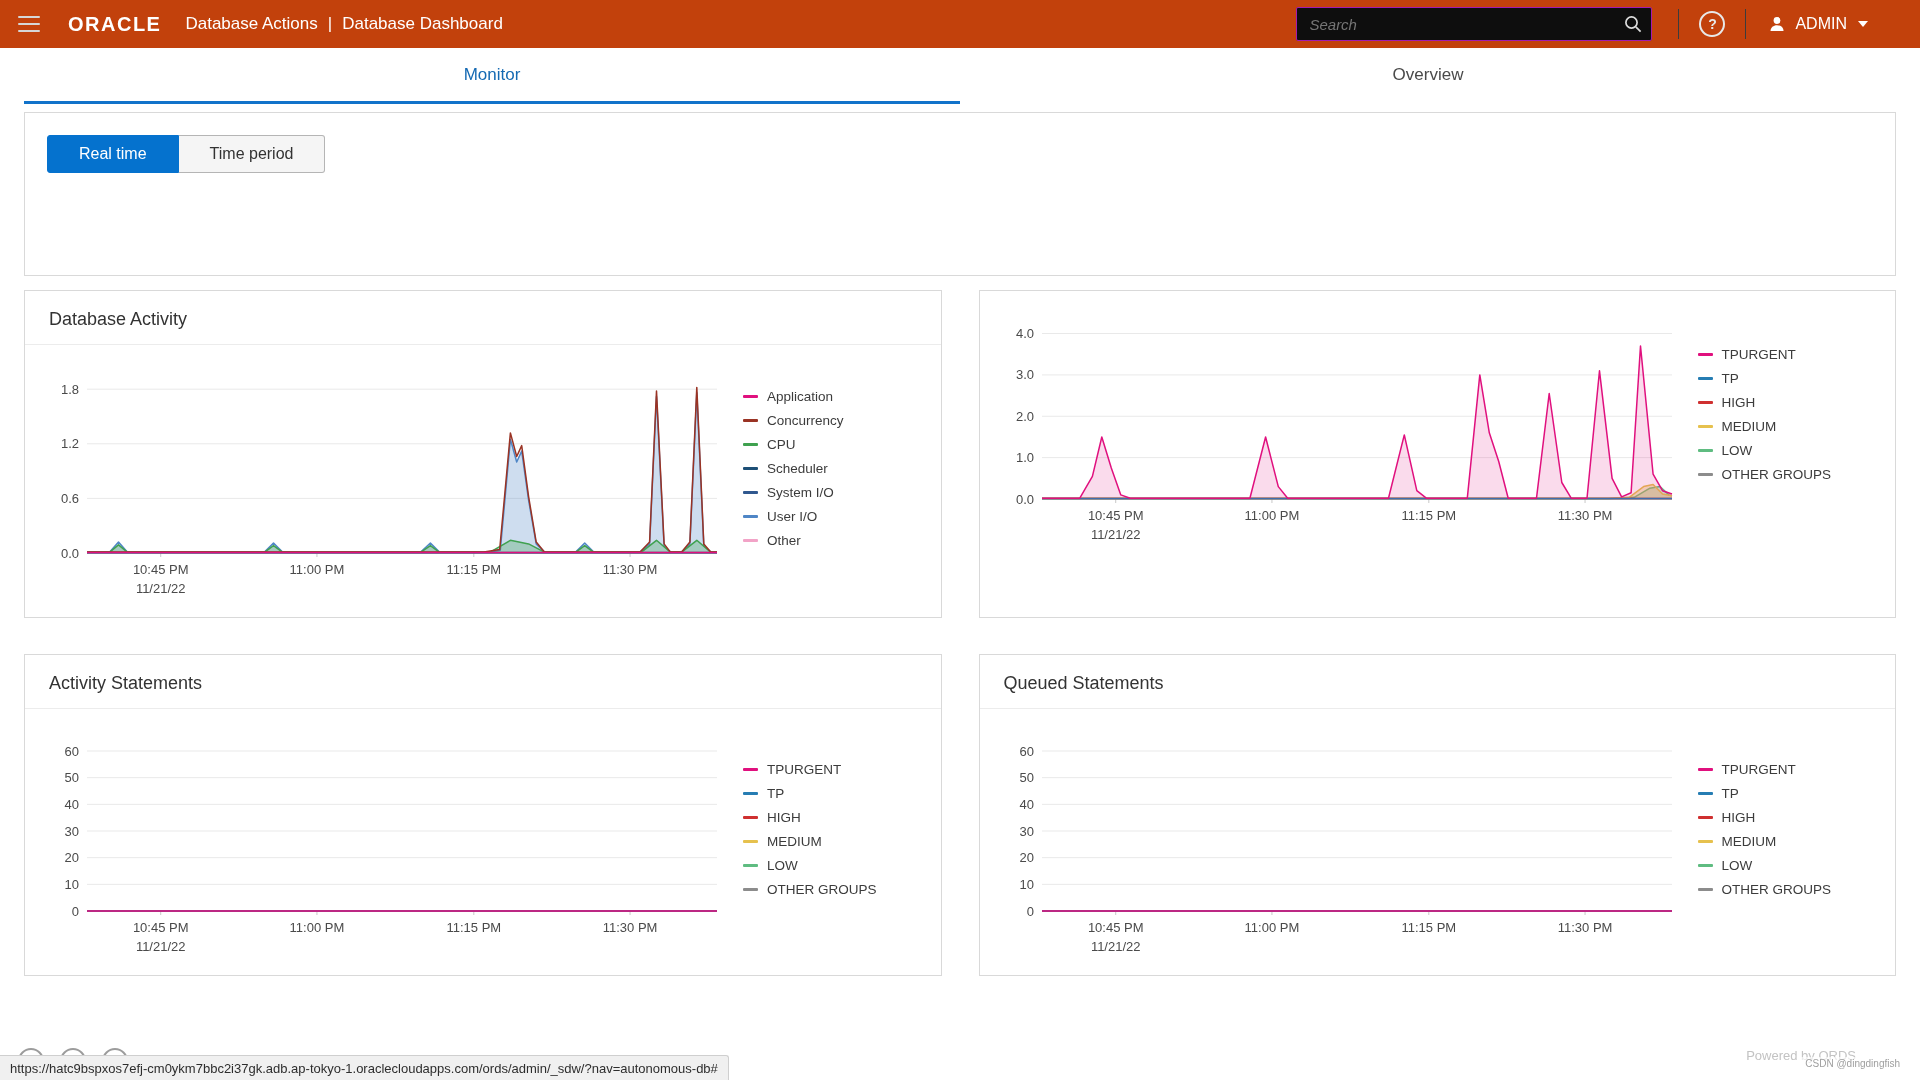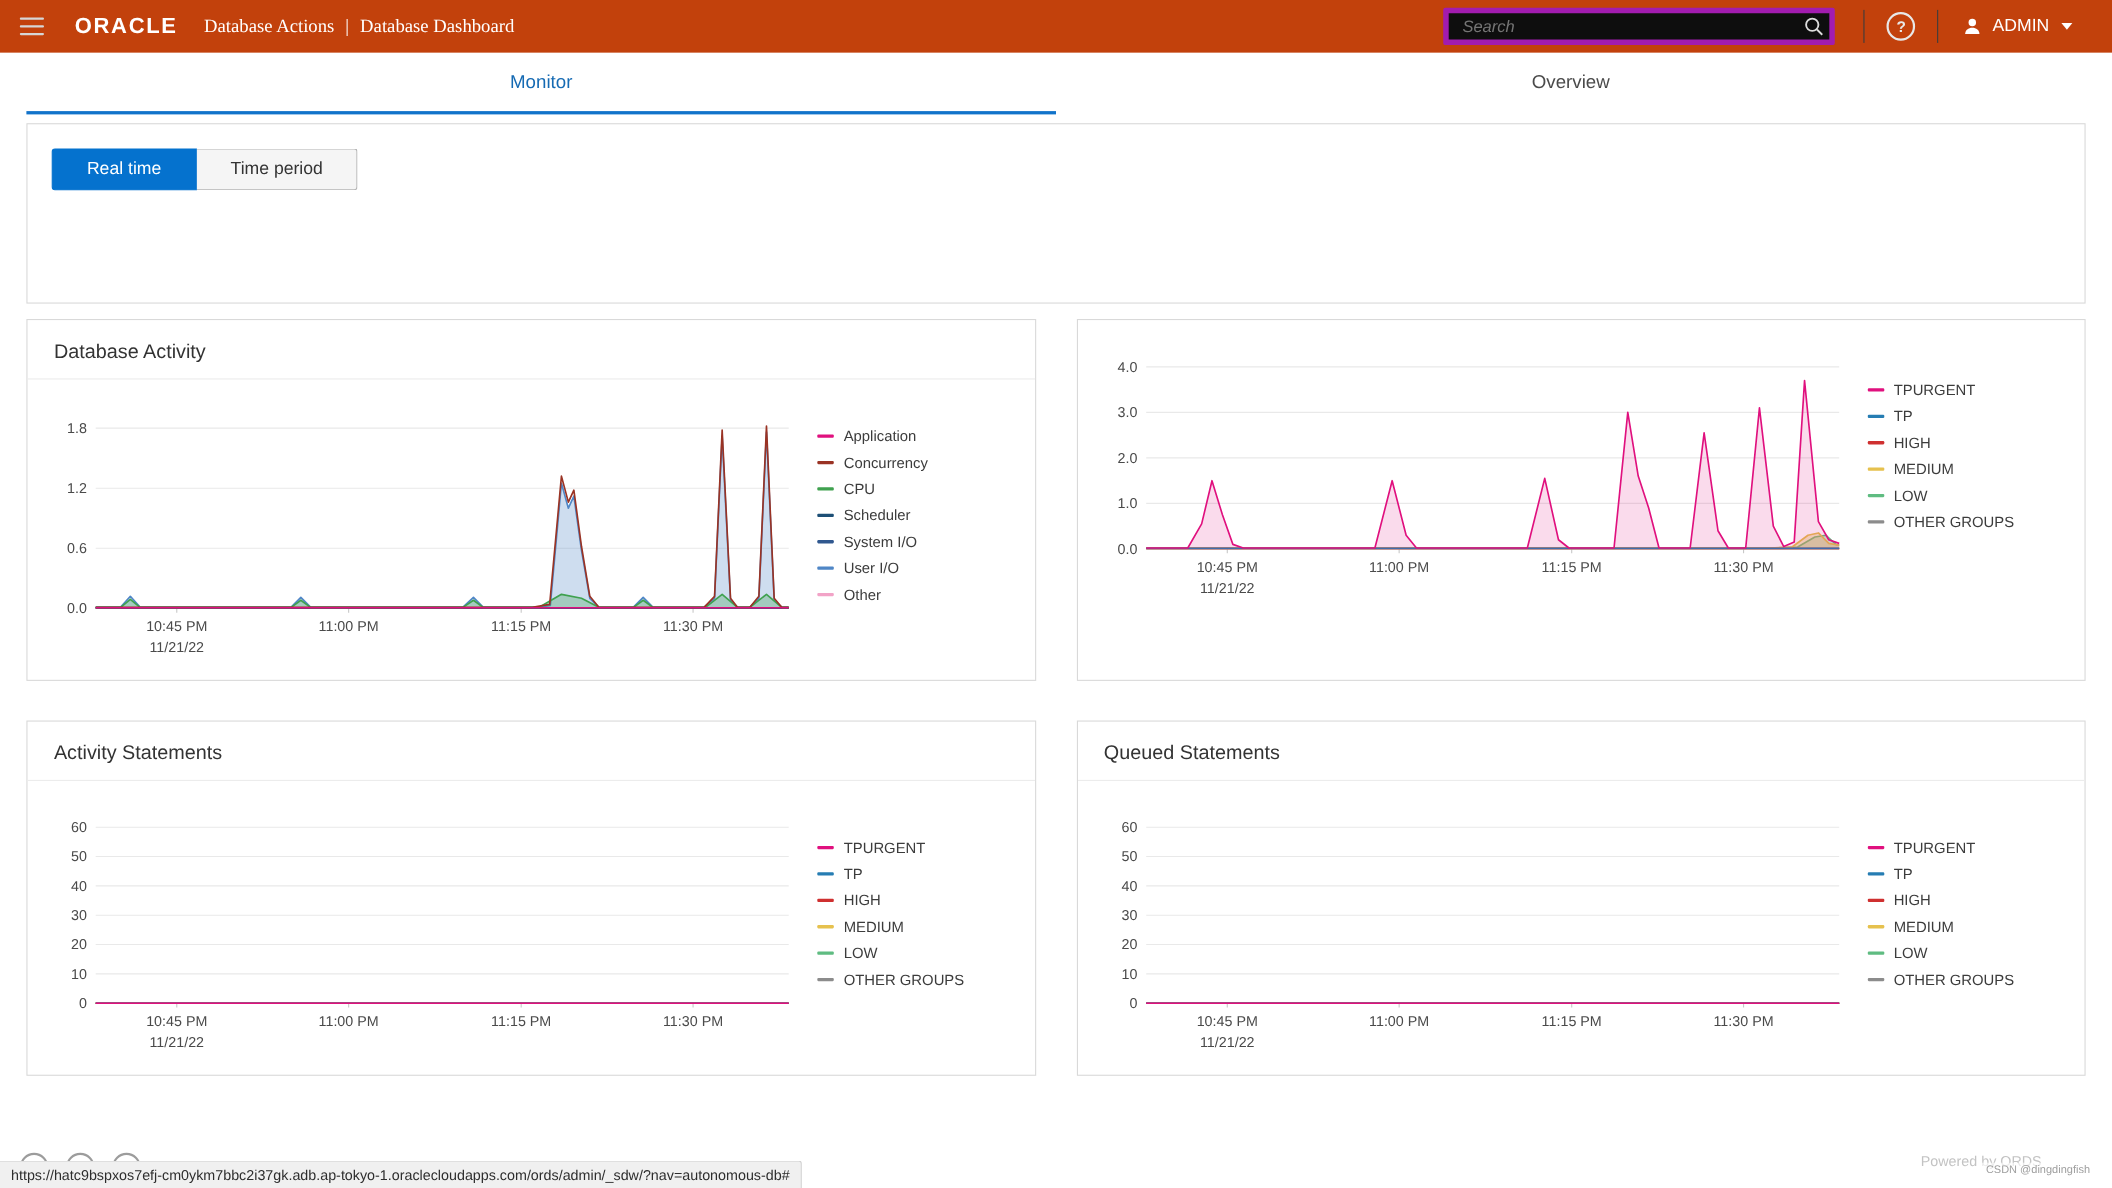--- a/index.html
+++ b/index.html
@@ -7,29 +7,29 @@
   body{
     width:1920px;height:1080px;overflow:hidden;position:relative;
     background:#ffffff;color:#333;
     font-family:"Liberation Sans", sans-serif;
   }
   
   .app-header{height:48px;background:#c2410c;display:flex;align-items:center;padding-left:18px;gap:10px;}
   .burger{width:22px;height:16px;display:flex;flex-direction:column;justify-content:space-between;background:none;border:none;padding:0;cursor:pointer;margin-right:18px;}
   .burger i{display:block;height:2px;background:#d6d6d6;border-radius:1px;}
   .brand{color:#fff;font-weight:700;font-size:20px;letter-spacing:1.5px;margin-right:14px;}
-  .title-group{color:#fff;font-size:17px;display:flex;align-items:center;gap:10px;font-family:Liberation Serif, serif;}
+  .title-group{color:#fff;font-size:17px;display:flex;align-items:center;gap:10px;}
   .spacer{flex:1;}
   .search-box{position:relative;width:356px;height:34px;margin-right:16px;}
-  .search-box input{width:100%;height:100%;box-sizing:border-box;background:#0e0e0e;border:5px solid #a21caf;border-radius:2px;color:#ddd;font-style:italic;font-size:15px;padding:0 38px 0 12px;font-family:"Liberation Sans",sans-serif;}
+  .search-box input{width:100%;height:100%;box-sizing:border-box;background:#0e0e0e;border:1px solid #a21caf;border-radius:2px;color:#ddd;font-style:italic;font-size:15px;padding:0 38px 0 12px;font-family:"Liberation Sans",sans-serif;}
   .search-icon{position:absolute;right:9px;top:7px;cursor:pointer;}
   .header-sep{width:1px;height:30px;background:#3c3c3c;}
   .help-btn{width:46px;height:48px;display:flex;align-items:center;justify-content:center;background:none;border:none;cursor:pointer;}
   .help-circle{width:22px;height:22px;border:2px solid #e8e8e8;border-radius:50%;color:#e8e8e8;font-size:14px;font-weight:700;display:flex;align-items:center;justify-content:center;}
-  .user-menu{display:flex;align-items:center;gap:9px;color:#fff;font-size:16px;padding:0 36px 0 12px;cursor:pointer;height:48px;}
+  .user-menu{display:flex;align-items:center;gap:9px;color:#fff;font-size:16px;padding:0 52px 0 12px;cursor:pointer;height:48px;}
   .caret{width:0;height:0;border-left:5px solid transparent;border-right:5px solid transparent;border-top:6px solid #fff;margin-left:2px;}
   
   .tabs{display:flex;padding:0 24px;height:56px;align-items:stretch;background:#fff;}
   .tab{flex:1;display:flex;align-items:center;justify-content:center;font-size:17px;color:#4a4a4a;cursor:pointer;border-bottom:3px solid transparent;}
   .tab.active{color:#156ab3;border-bottom-color:#1173ca;}
   
   .main{padding:8px 24px 0;}
   .toolbar-card{border:1px solid #d9d9d9;background:#fff;height:164px;box-sizing:border-box;padding:22px;margin-bottom:14px;}
   .segmented{display:inline-flex;}
   .btn{font-size:16px;height:38px;padding:0 31px;border:1px solid #b5b5b5;background:#f5f5f5;color:#333;cursor:pointer;font-family:"Liberation Sans",sans-serif;}

